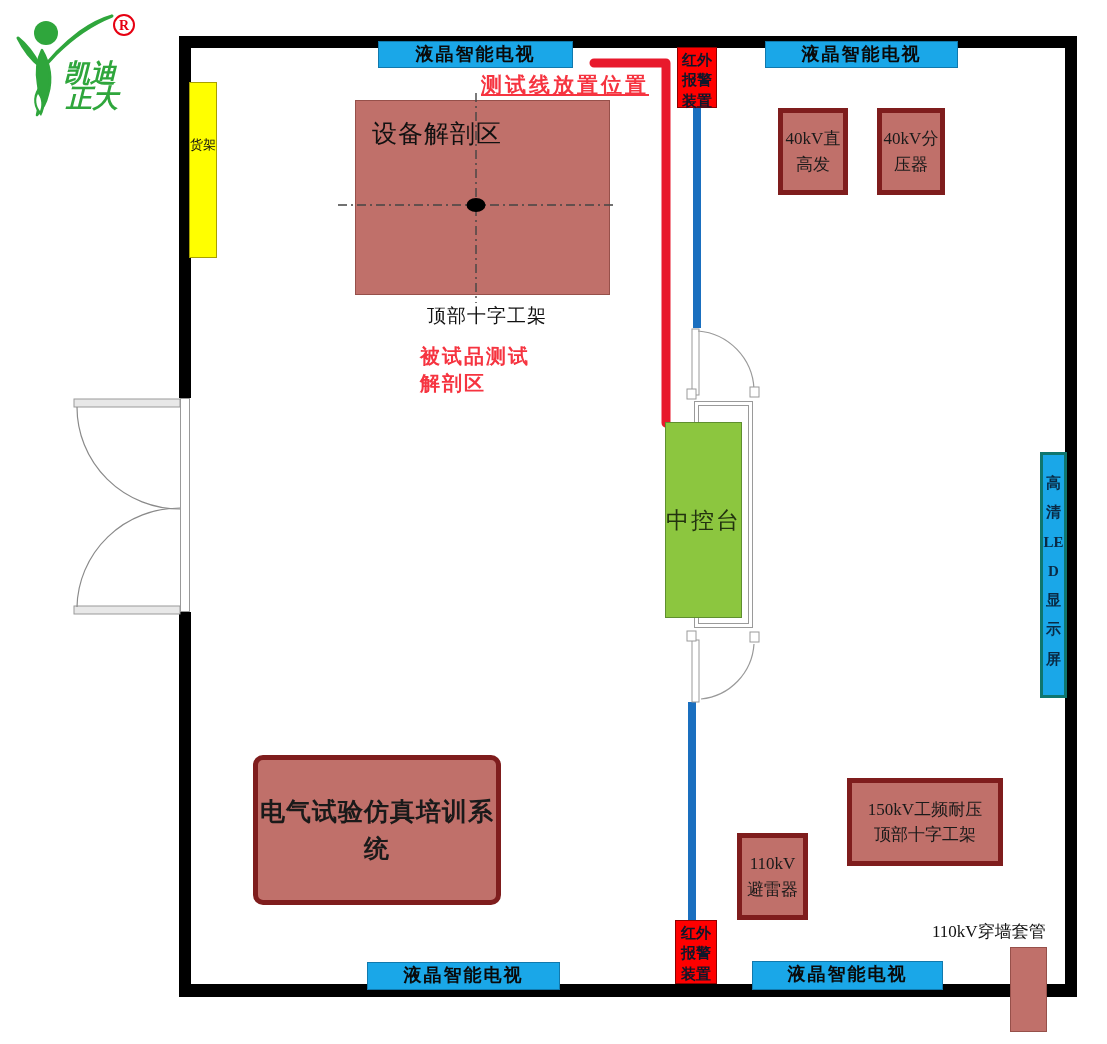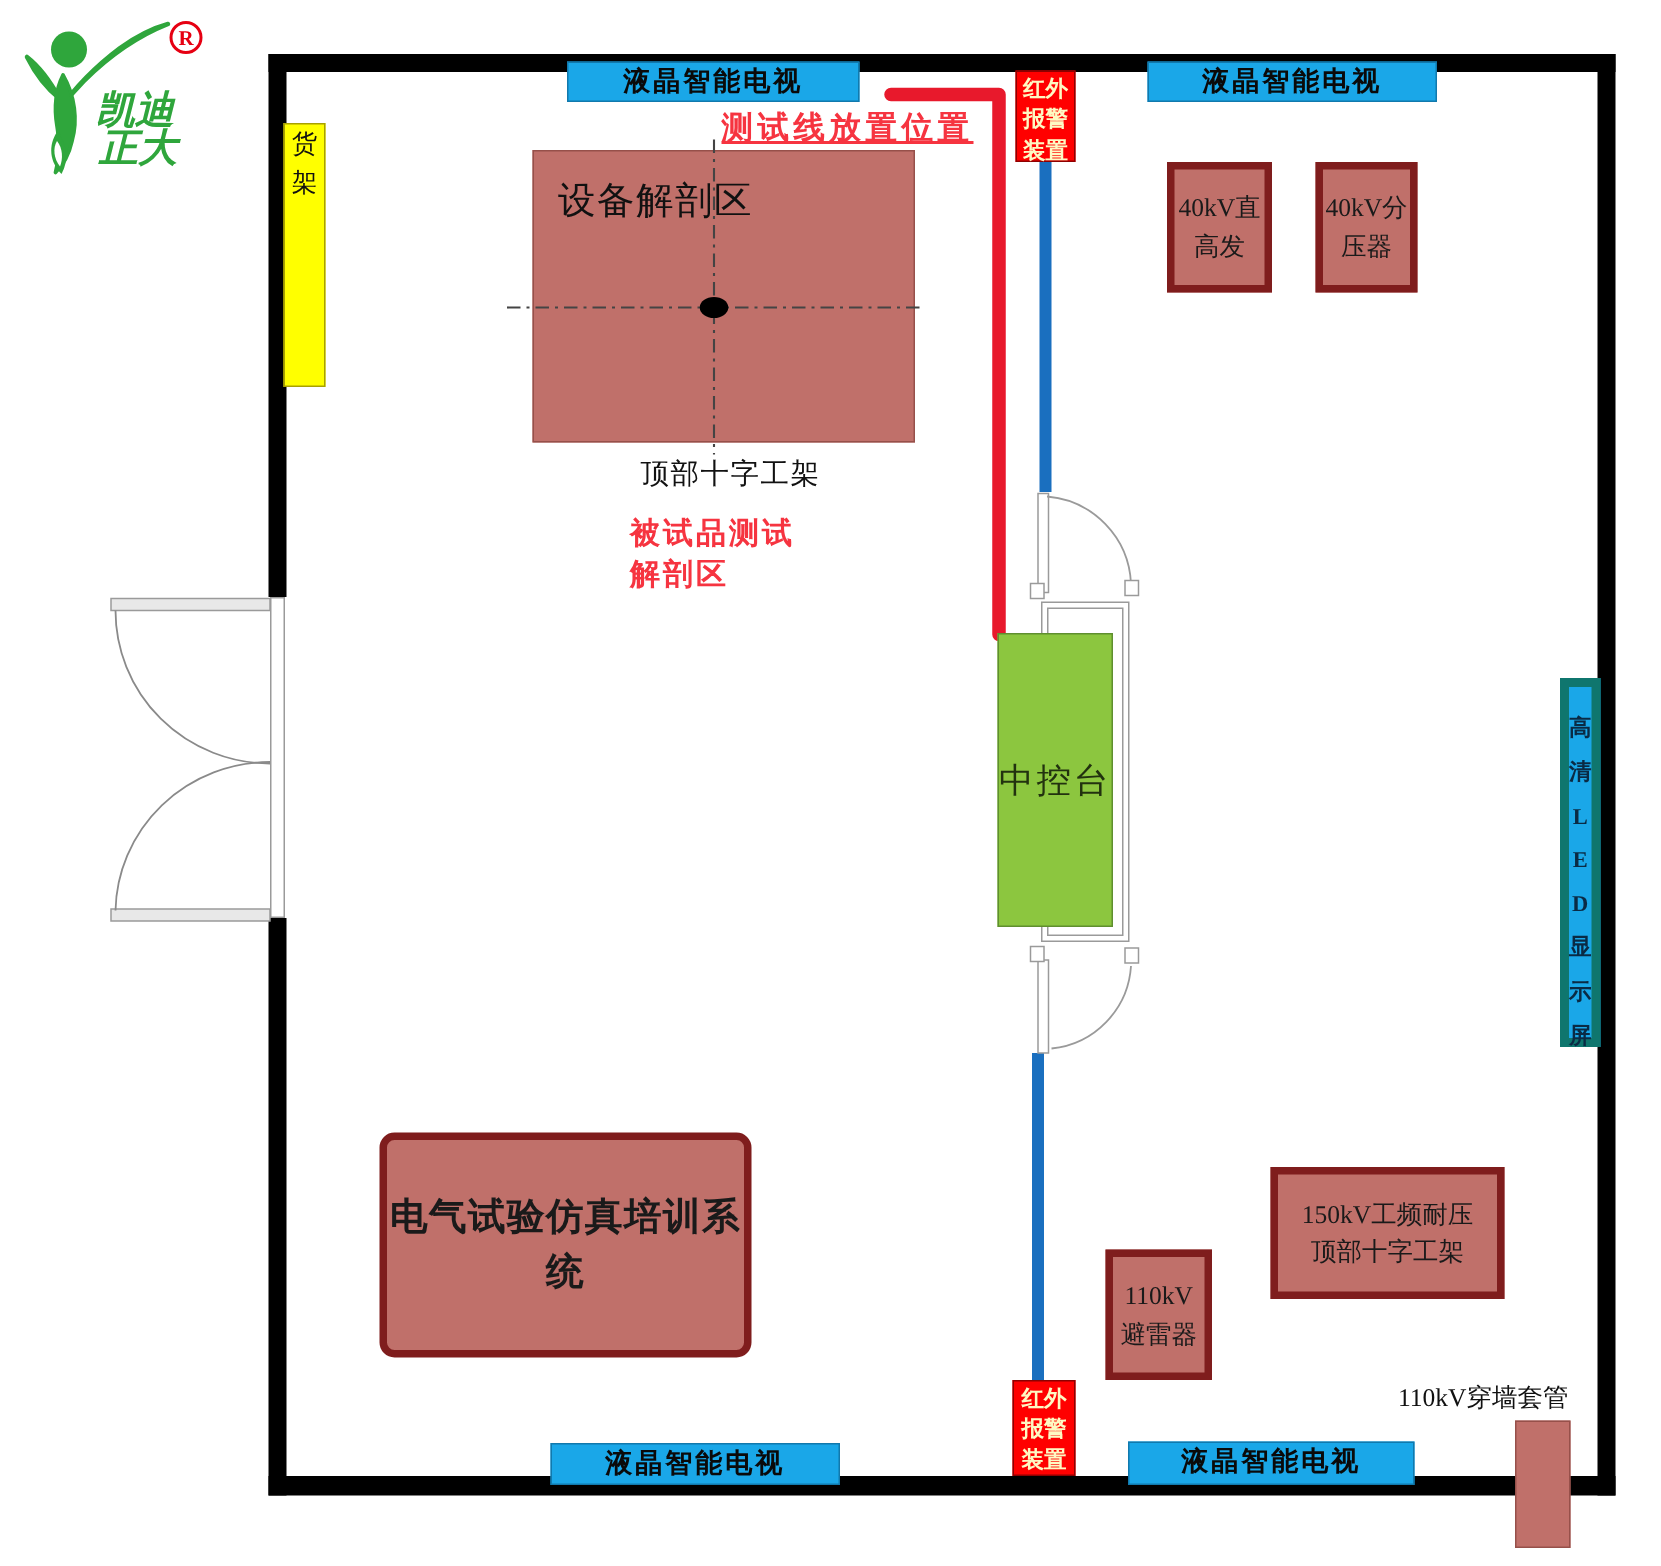--- a/index.html
+++ b/index.html
@@ -5,21 +5,21 @@
   html,body{margin:0;padding:0;background:#fff;}
   #stage{position:relative;width:1107px;height:1044px;background:#ffffff;overflow:hidden;
          font-family:"Liberation Serif","DejaVu Serif",serif;}
   .abs{position:absolute;box-sizing:border-box;}
   .wall{background:#000;}
   .equip{background:#c0706a;border:5px solid #7f1d1d;display:flex;flex-direction:column;
          align-items:center;justify-content:center;color:#1a1a1a;font-size:17px;line-height:1.5;
          text-align:center;}
   .tv{background:#1aa7e8;border:1px solid #1179ad;display:flex;align-items:flex-start;justify-content:center;
       color:#0a0a0a;font-size:18px;font-weight:600;letter-spacing:2px;}
-  .alarm{background:#ff0000;border:1px solid #8e0000;color:#fef9c3;font-size:15px;font-weight:700;
+  .alarm{background:#ff0000;border:1px solid #8e0000;color:#0f172a;font-size:15px;font-weight:700;
          line-height:1.35;text-align:center;word-break:break-all;padding-top:2px;}
   .vlabel{word-break:break-all;text-align:center;}
   .note{font-family:"Liberation Sans","DejaVu Sans",sans-serif;font-weight:700;color:#f63440;white-space:nowrap;}
   .blklabel{color:#111;white-space:nowrap;}
   .frame{background:#fff;border:1px solid #9a9a9a;}
   svg{display:block;}
 </style>
 </head>
 <body>
 
@@ -31,21 +31,21 @@
   <div class="abs wall" style="left:179px;top:36px;width:12px;height:362px;"></div>
   <div class="abs wall" style="left:179px;top:612px;width:12px;height:385px;"></div>
   <div class="abs frame" style="left:180px;top:398px;width:10px;height:214px;"></div>
 
   <svg class="abs" style="left:0;top:0;" width="1107" height="1044" viewBox="0 0 1107 1044">
     <path d="M 594 63 L 666 63 L 666 423" fill="none" stroke="#e8192c" stroke-width="9" stroke-linejoin="round" stroke-linecap="round"></path>
     <line x1="697" y1="106" x2="697" y2="328" stroke="#1a6fbf" stroke-width="8"></line>
     <line x1="692" y1="702" x2="692" y2="924" stroke="#1a6fbf" stroke-width="8"></line>
   </svg>
 
-  <div class="abs vlabel" style="left:189px;top:82px;width:28px;height:176px;background:#ffff00;border:1px solid #a8a000;font-size:17px;line-height:1.5;color:#111;">货架</div>
+  <div class="abs vlabel" style="left:189px;top:82px;width:28px;height:176px;background:#ffff00;border:1px solid #a8a000;font-size:13px;line-height:1.5;padding-top:52px;color:#111;">货架</div>
 
   <div class="abs tv" style="left:378px;top:41px;width:195px;height:27px;">
       <span>液晶智能电视</span>
     </div>
   <div class="abs tv" style="left:765px;top:41px;width:193px;height:27px;">
       <span>液晶智能电视</span>
     </div>
 
   <div class="abs" style="left:355px;top:100px;width:255px;height:195px;background:#c0706a;border:1px solid #96504a;">
     <div class="abs blklabel" style="left:16px;top:16px;font-size:25px;letter-spacing:1px;">设备解剖区</div>
@@ -53,21 +53,21 @@
 
   <div class="abs equip" style="left:778px;top:108px;width:70px;height:87px;">
     <div>40kV直</div>
     <div>高发</div>
   </div>
   <div class="abs equip" style="left:877px;top:108px;width:68px;height:87px;">
     <div>40kV分</div>
     <div>压器</div>
   </div>
 
-  <div class="abs vlabel" style="left:1040px;top:452px;width:27px;height:246px;background:#1aa7e8;border:6px solid #0f766e;font-size:15px;line-height:1.95;padding-top:14px;color:#0a2a44;font-weight:600;">高清LED显示屏</div>
+  <div class="abs vlabel" style="left:1040px;top:452px;width:27px;height:246px;background:#1aa7e8;border:3px solid #0f766e;font-size:15px;line-height:1.95;padding-top:14px;color:#0a2a44;font-weight:600;">高清LED显示屏</div>
 
   <div class="abs frame" style="left:694px;top:401px;width:59px;height:227px;"></div>
   <div class="abs frame" style="left:698px;top:405px;width:51px;height:219px;"></div>
 
   <div class="abs" style="left:665px;top:422px;width:77px;height:196px;background:#8cc63f;border:1px solid #5f8f2f;display:flex;align-items:center;justify-content:center;">
     <span style="font-size:23px;color:#22320f;letter-spacing:2px;">中控台</span>
   </div>
 
   <div class="abs alarm" style="left:677px;top:47px;width:40px;height:61px;">红外报警装置</div>
   <div class="abs alarm" style="left:675px;top:920px;width:42px;height:64px;">红外报警装置</div>

